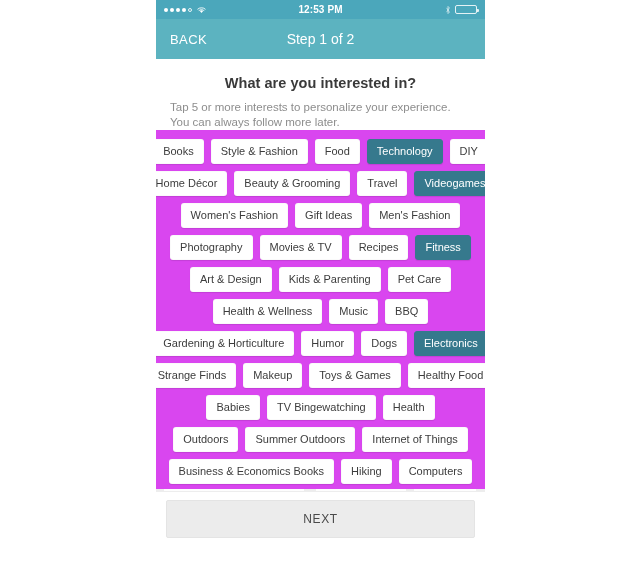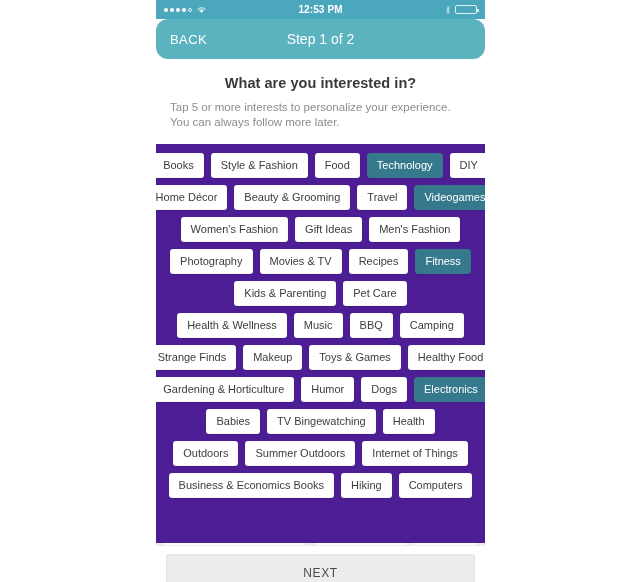--- a/index.html
+++ b/index.html
@@ -103,21 +103,20 @@
     border-radius: 1px;
   }
 
   
   .navbar {
     height: 40px;
     background: #5cb3c0;
     position: relative;
     display: flex;
     align-items: center;
-    border-radius: 12px;
   }
   .nav-back {
     color: #ffffff;
     font-size: 13px;
     letter-spacing: .4px;
     padding-left: 14px;
     z-index: 2;
   }
   .nav-title {
     position: absolute;
@@ -143,24 +142,23 @@
   }
   .intro-sub {
     font-size: 11.5px;
     color: #8d8d8d;
     line-height: 15px;
     margin: 0;
   }
 
   
   .chip-panel {
-    margin-top: 14px;
-    background: #4c1d95;
+    background: #d946ef;
     padding: 9px 4px 9px 4px;
-    height: 399px;
+    height: 359px;
     box-sizing: border-box;
     overflow: hidden;
     position: relative;
   }
   .chip-row {
     display: flex;
     justify-content: center;
     gap: 7px;
     margin-bottom: 7px;
   }
@@ -276,40 +274,40 @@
         <div class="chip">Gift Ideas</div>
         <div class="chip">Men's Fashion</div>
       </div>
       <div class="chip-row">
         <div class="chip">Photography</div>
         <div class="chip">Movies &amp; TV</div>
         <div class="chip">Recipes</div>
         <div class="chip selected">Fitness</div>
       </div>
       <div class="chip-row">
+        <div class="chip">Art &amp; Design</div>
         <div class="chip">Kids &amp; Parenting</div>
         <div class="chip">Pet Care</div>
       </div>
       <div class="chip-row">
         <div class="chip">Health &amp; Wellness</div>
         <div class="chip">Music</div>
         <div class="chip">BBQ</div>
-        <div class="chip">Camping</div>
+      </div>
+      <div class="chip-row">
+        <div class="chip">Gardening &amp; Horticulture</div>
+        <div class="chip">Humor</div>
+        <div class="chip">Dogs</div>
+        <div class="chip selected">Electronics</div>
       </div>
       <div class="chip-row">
         <div class="chip">Strange Finds</div>
         <div class="chip">Makeup</div>
         <div class="chip">Toys &amp; Games</div>
         <div class="chip">Healthy Food</div>
-      </div>
-      <div class="chip-row">
-        <div class="chip">Gardening &amp; Horticulture</div>
-        <div class="chip">Humor</div>
-        <div class="chip">Dogs</div>
-        <div class="chip selected">Electronics</div>
       </div>
       <div class="chip-row">
         <div class="chip">Babies</div>
         <div class="chip">TV Bingewatching</div>
         <div class="chip">Health</div>
       </div>
       <div class="chip-row">
         <div class="chip">Outdoors</div>
         <div class="chip">Summer Outdoors</div>
         <div class="chip">Internet of Things</div>

